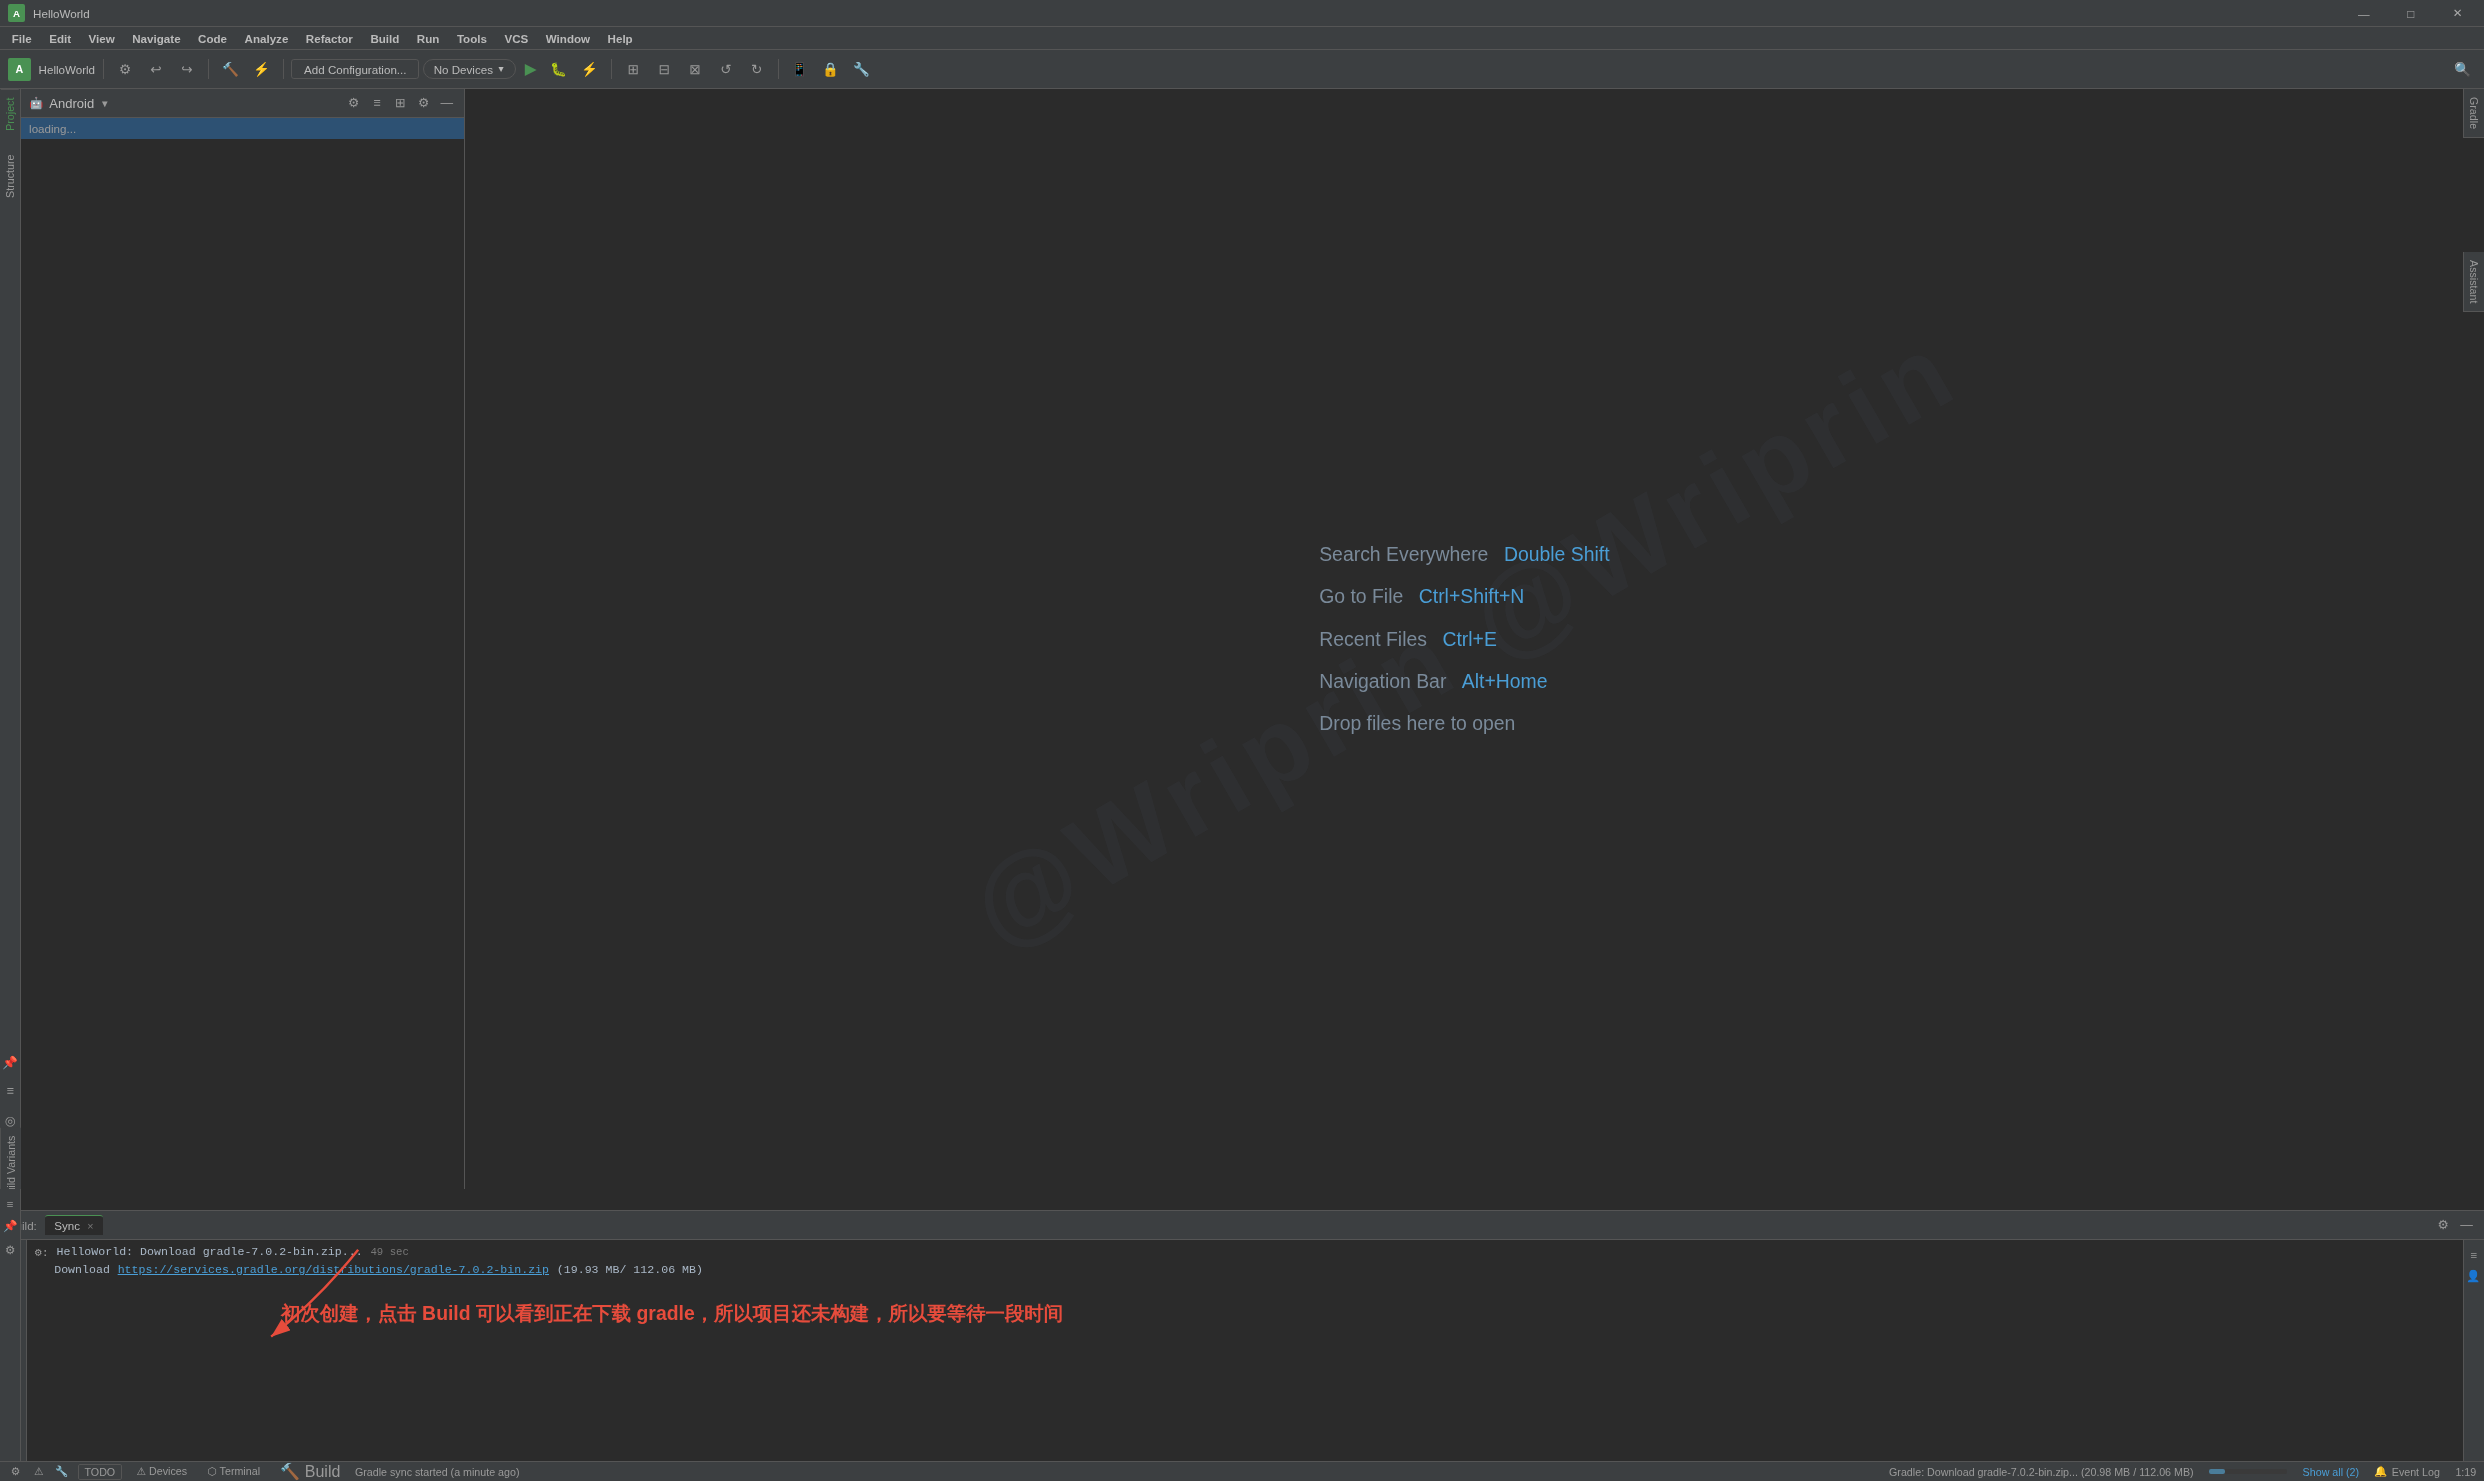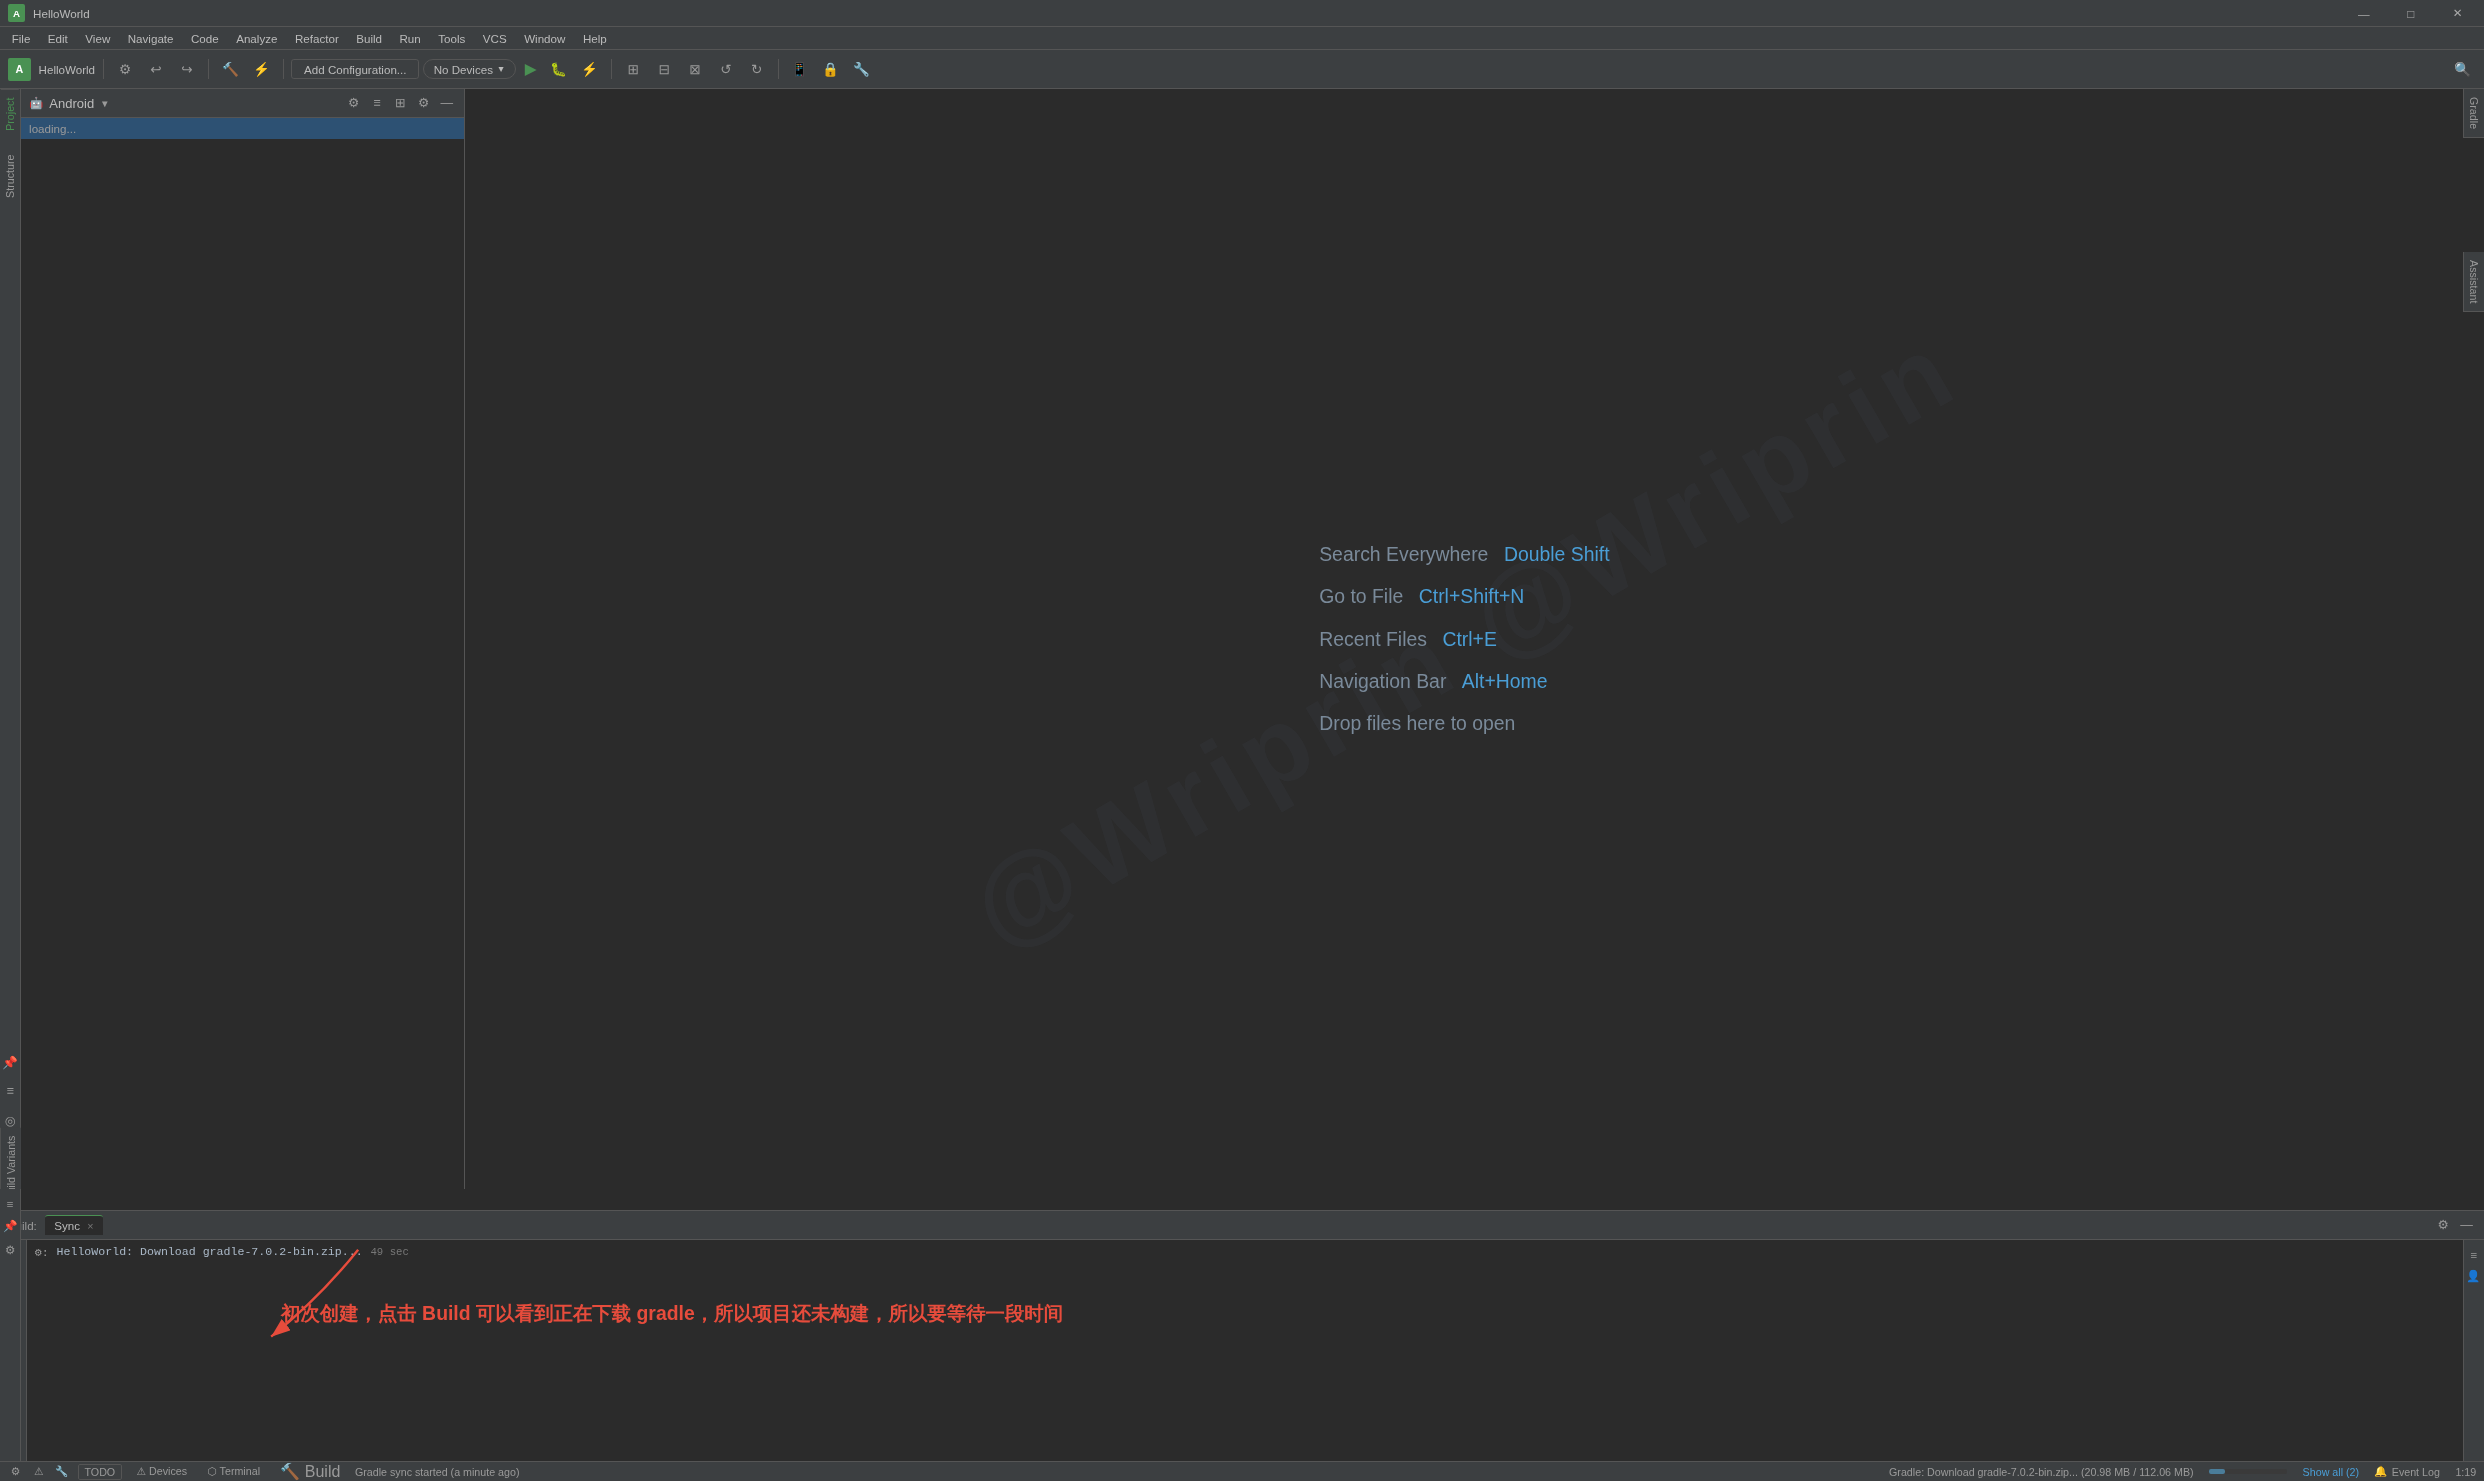--- a/index.html
+++ b/index.html
@@ -65,20 +65,21 @@
       padding: 0 3.9px;
       border-bottom: 1px solid #555;
       gap: 1.9px;
     }
     .menu-item {
       padding: 1.9px 7.8px;
       font-size: 11.6px;
       color: #bbbbbb;
       cursor: pointer;
       border-radius: 1.9px;
+      font-weight: bold;
     }
 
     
     .toolbar {
       height: 39px;
       background: #3c3f41;
       display: flex;
       align-items: center;
       padding: 0 7.8px;
       border-bottom: 1px solid #555;
@@ -530,20 +531,25 @@
       <div class="build-icon-red"></div>
       <div class="vstrip-icon" style="color:#9a9a9a;font-size:12.6px;">↺</div>
       <div class="vstrip-icon" style="color:#9a9a9a;font-size:12.6px;">⊞</div>
     </div>
     <div class="build-output">
       <div class="build-line">
         <span style="color:#9a9a9a;font-size:11.6px;">⚙:</span>
         <span>HelloWorld: Download gradle-7.0.2-bin.zip...</span>
         <span class="build-time">49 sec</span>
       </div>
+      <div class="build-line" style="margin-left:19.4px;margin-top:1.9px;">
+        <span>Download</span>
+        <a class="build-link" href="#">https://services.gradle.org/distributions/gradle-7.0.2-bin.zip</a>
+        <span>(19.93 MB/ 112.06 MB)</span>
+      </div>
     </div>
 
     <div style="width:21.3px;background:#3c3f41;border-left:1px solid #555;display:flex;flex-direction:column;align-items:center;padding-top:3.9px;">
       <div class="vstrip-icon">≡</div>
       <div class="vstrip-icon">👤</div>
     </div>
   </div>
 </div>
 
 <div style="position:absolute;left:281px;bottom:155px;z-index:20;pointer-events:none;">

